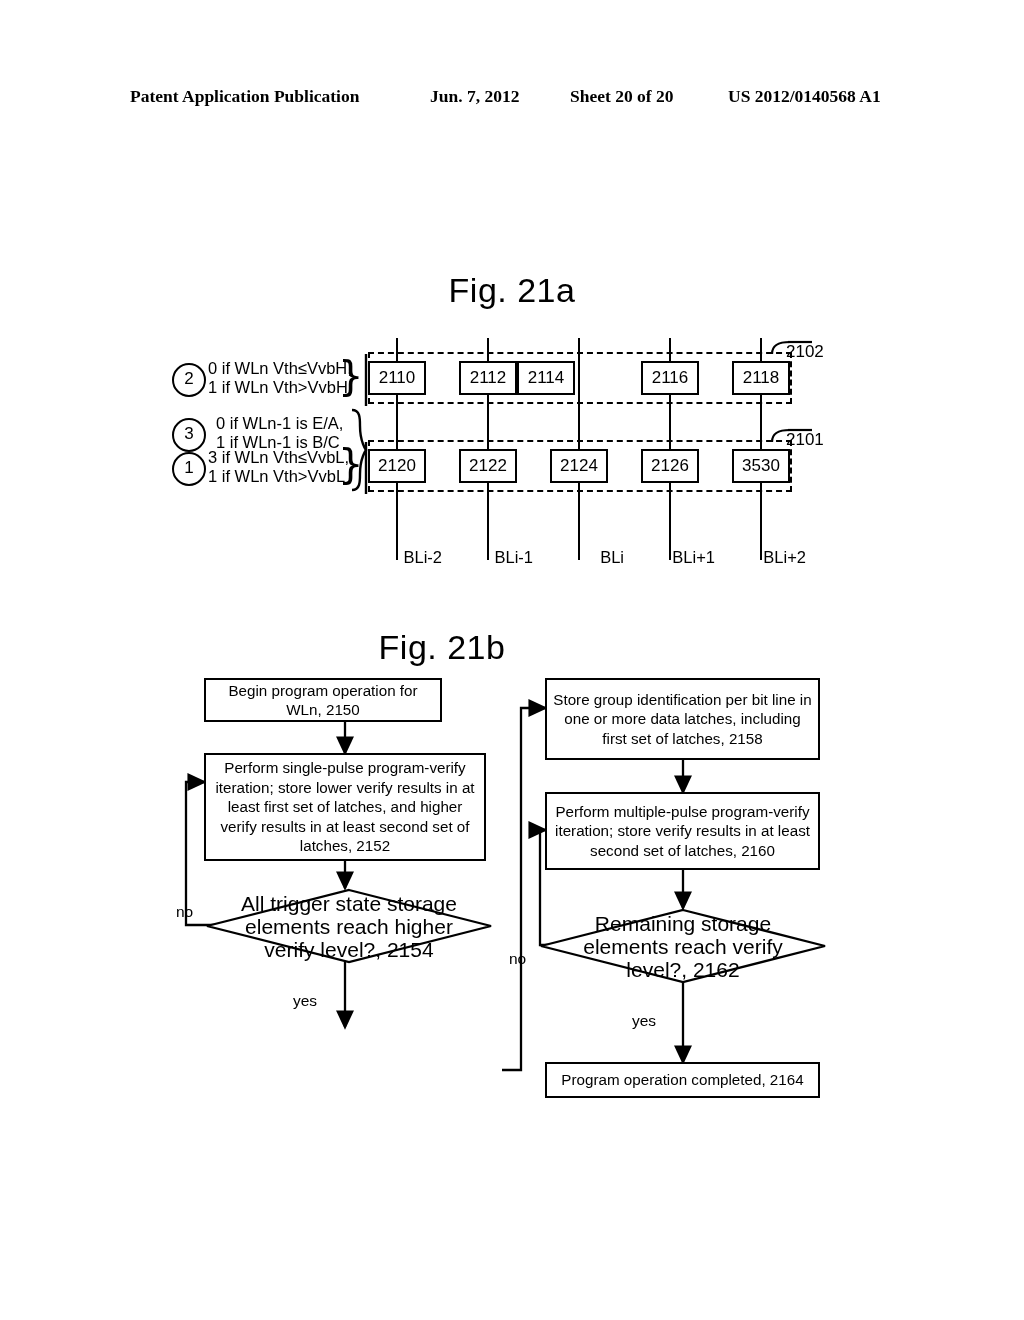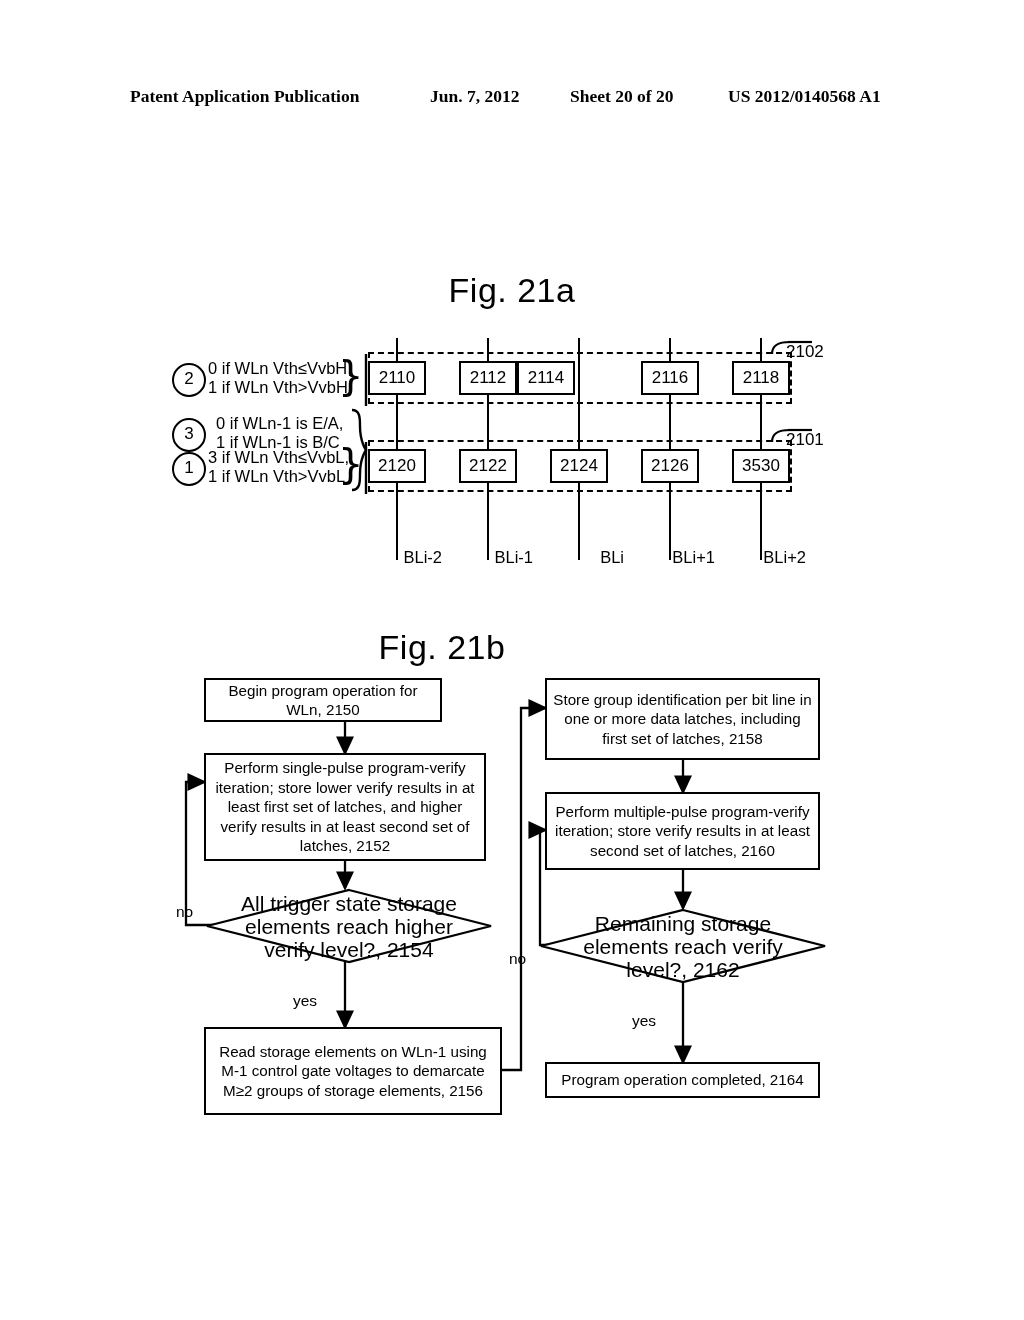--- a/index.html
+++ b/index.html
@@ -215,21 +215,20 @@
 
     <div class="diamond-wrap" style="left:205px; top:228px; width:288px; height:76px;">
       <svg width="288" height="76" viewBox="0 0 288 76">
         <polygon points="144,2 286,38 144,74 2,38" fill="#fff" stroke="#000" stroke-width="2.3"></polygon>
       </svg>
       <div class="diamond-txt">All trigger state storage elements reach higher verify level?, 2154</div>
     </div>
     <div class="yn" style="left:176px; top:243px;">no</div>
     <div class="yn" style="left:293px; top:332px;">yes</div>
 
-    <div class="fbox" style="left:204px; top:367px; width:298px; height:88px;">Read storage elements on WLn-1 using M-1 control gate voltages to demarcate M≥2 groups of storage elements, 2156</div>
 
     <div class="fbox" style="left:545px; top:18px; width:275px; height:82px;">Store group identification per bit line in one or more data latches, including first set of latches, 2158</div>
 
     <div class="fbox" style="left:545px; top:132px; width:275px; height:78px;">Perform multiple-pulse program-verify iteration; store verify results in at least second set of latches, 2160</div>
 
     <div class="diamond-wrap" style="left:539px; top:248px; width:288px; height:76px;">
       <svg width="288" height="76" viewBox="0 0 288 76">
         <polygon points="144,2 286,38 144,74 2,38" fill="#fff" stroke="#000" stroke-width="2.3"></polygon>
       </svg>
       <div class="diamond-txt">Remaining storage elements reach verify level?, 2162</div>

